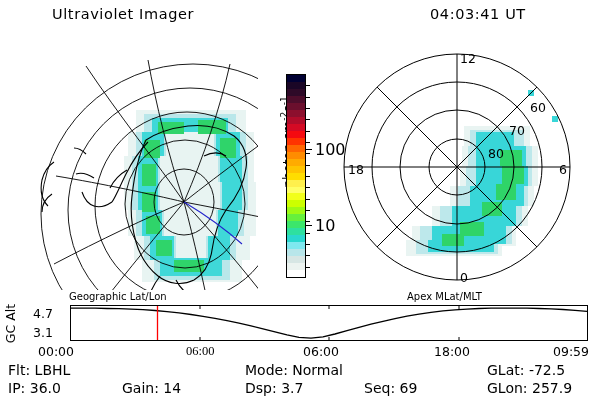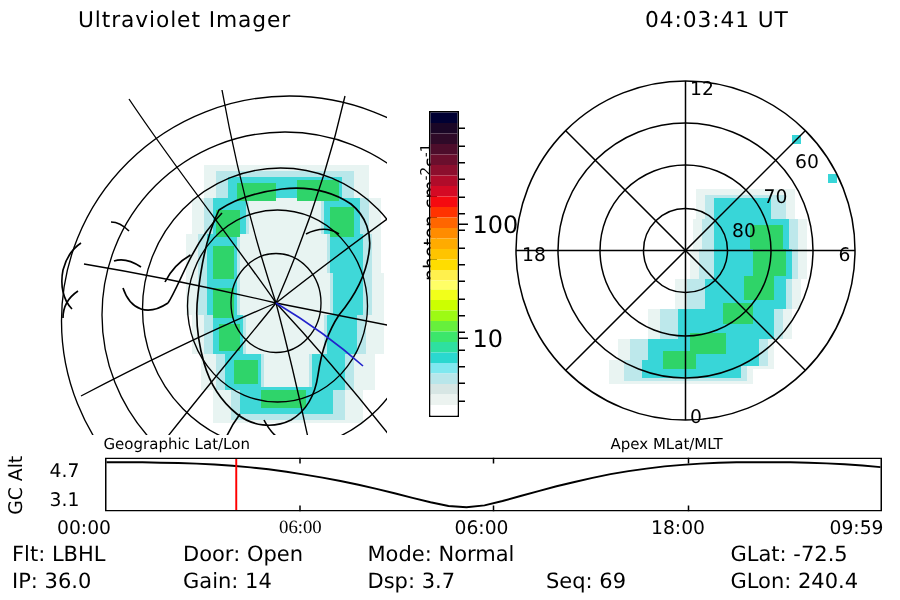--- a/index.html
+++ b/index.html
@@ -452,23 +452,22 @@
         <div class="ts-xtick-label" style="left: 38px;">00:00</div>
         <div class="ts-xtick-label" style="left: 186px; font-family: Liberation Serif, serif;">06:00</div>
         <div class="ts-xtick-label" style="left: 303px;">06:00</div>
         <div class="ts-xtick-label" style="left: 434px;">18:00</div>
         <div class="ts-xtick-label" style="left: 553px;">09:59</div>
       </div>
   </div>
 
   <div id="status">
       <div class="status-cell status-row0 col0">Flt: LBHL</div>
-      <div class="status-cell status-row0 col1">Door: Open</div>
       <div class="status-cell status-row0 col2">Mode: Normal</div>
       <div class="status-cell status-row0 col4">GLat: -72.5</div>
       <div class="status-cell status-row1 col0">IP: 36.0</div>
       <div class="status-cell status-row1 col1">Gain: 14</div>
       <div class="status-cell status-row1 col2">Dsp: 3.7</div>
       <div class="status-cell status-row1 col3">Seq: 69</div>
-      <div class="status-cell status-row1 col4">GLon: 240.4</div>
+      <div class="status-cell status-row1 col4">GLon: 257.9</div>
     </div>
 
 </div>
 
 </body></html>

